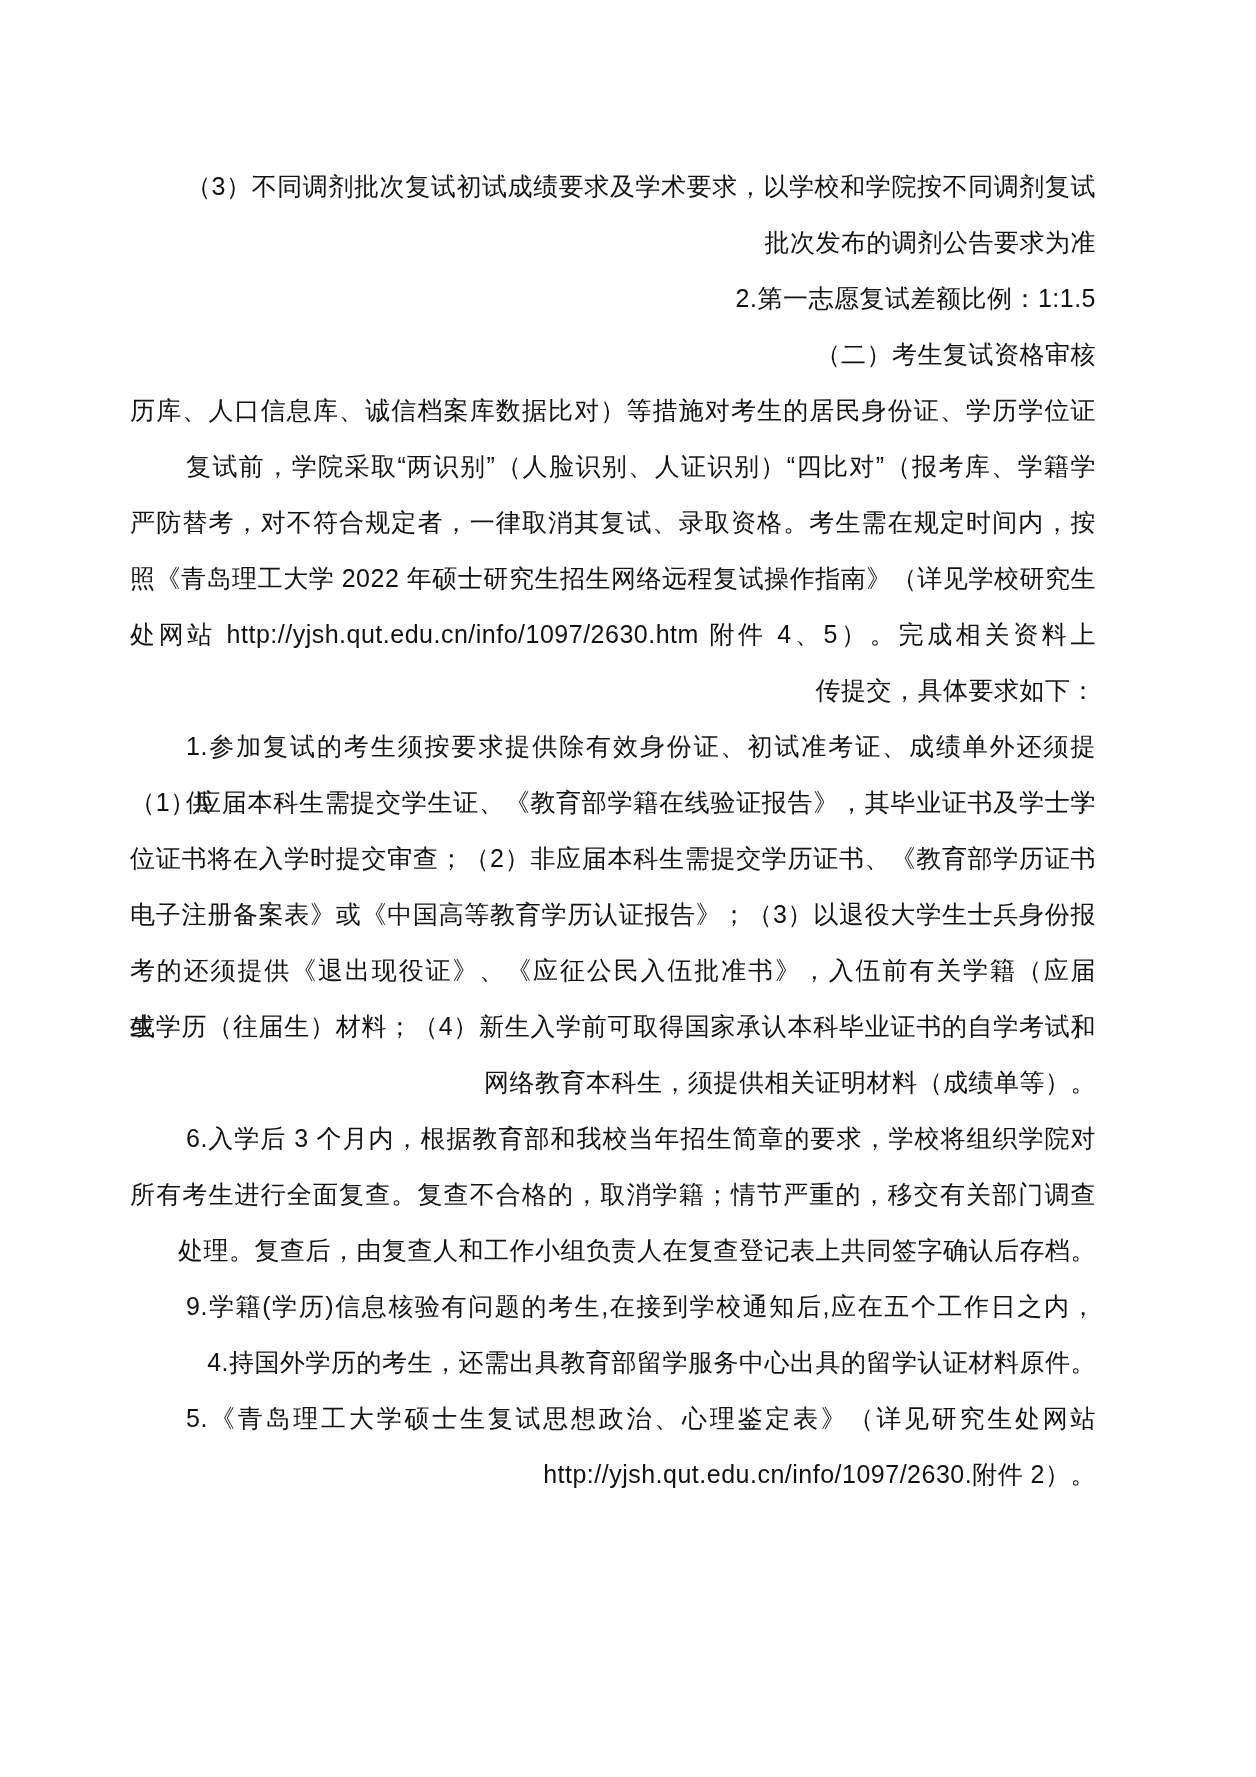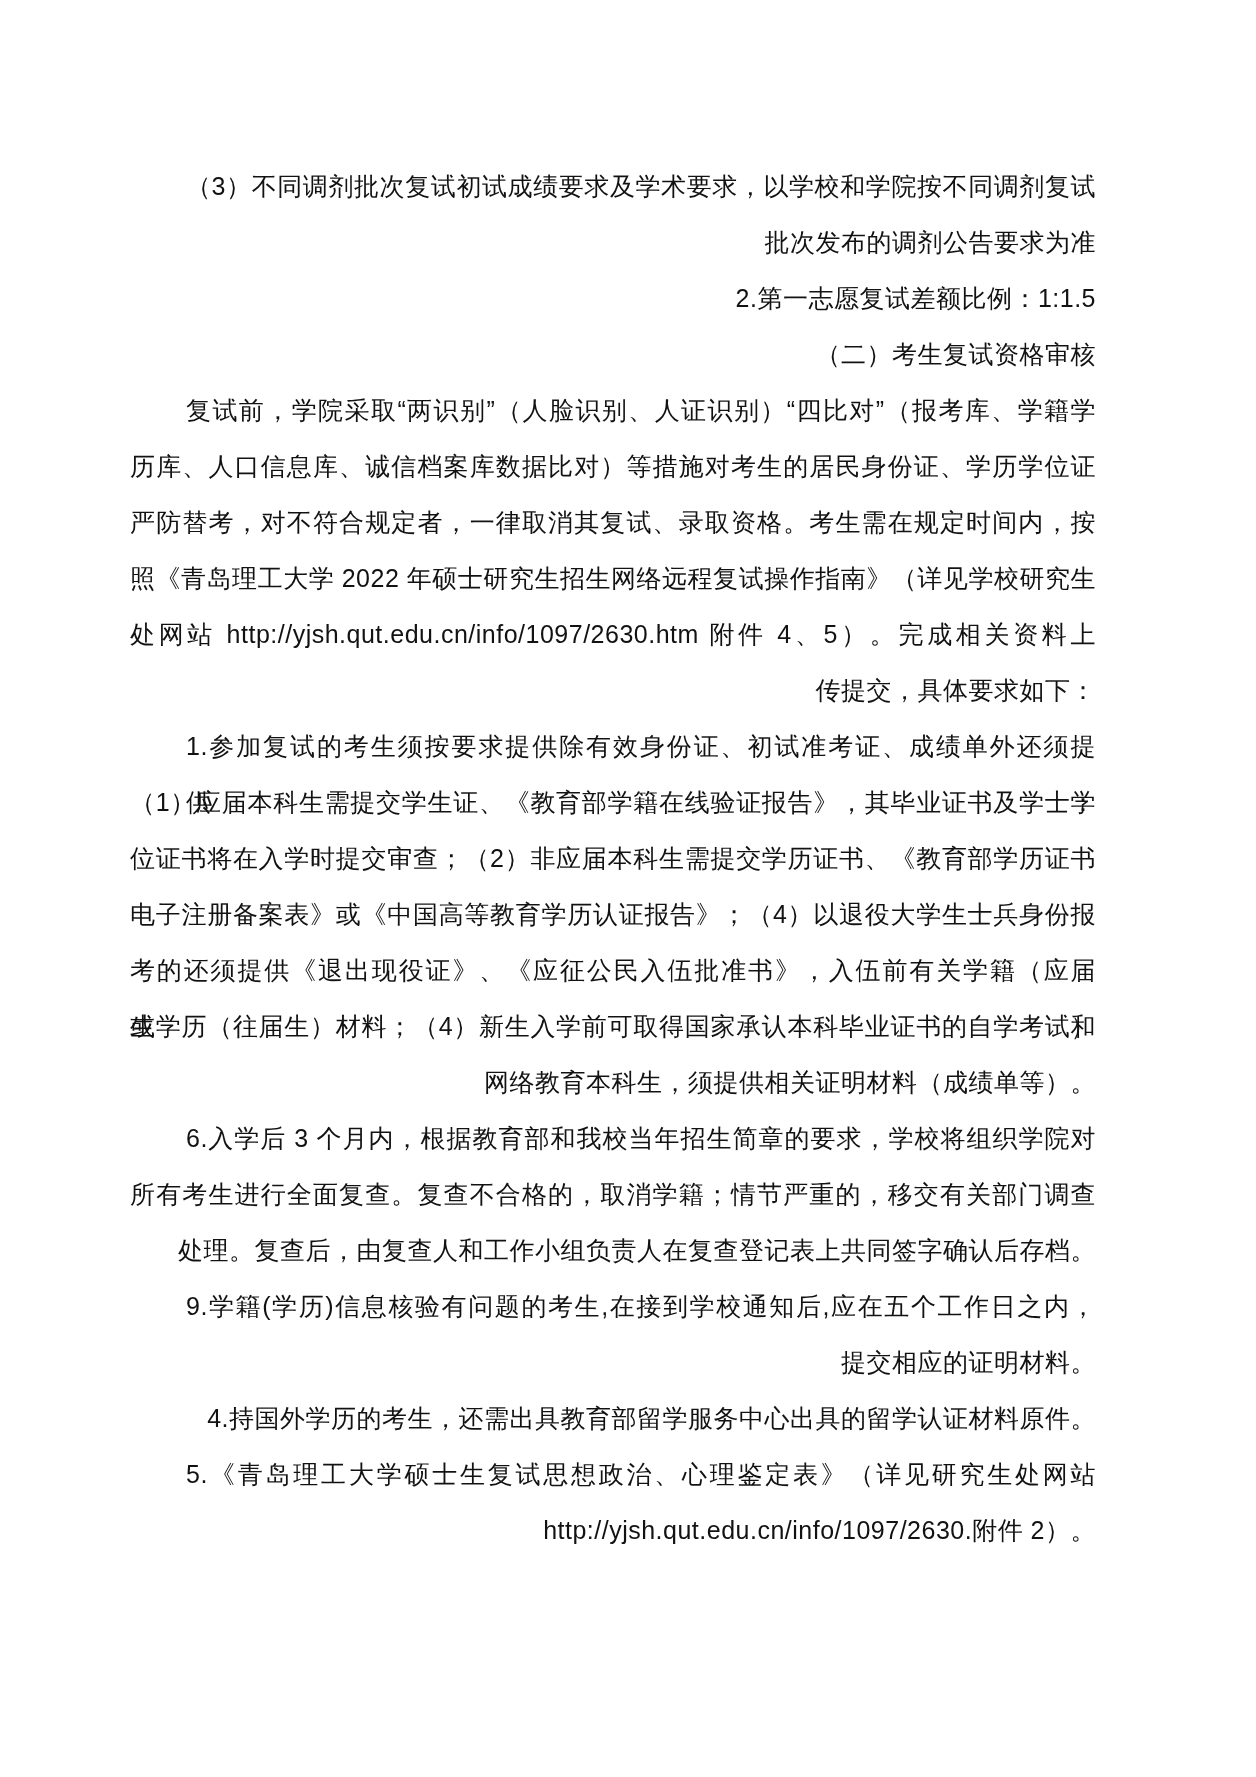--- a/index.html
+++ b/index.html
@@ -39,35 +39,34 @@
 </style>
 </head>
 <body style="background: rgb(255, 255, 255);">
 
 <div class="page">
   <div class="content" id="doc-content">
       <div class="line indent fill">（3）不同调剂批次复试初试成绩要求及学术要求，以学校和学院按不同调剂复试</div>
       <div class="line">批次发布的调剂公告要求为准</div>
       <div class="line indent">2.第一志愿复试差额比例：1:1.5</div>
       <div class="line indent">（二）考生复试资格审核</div>
+      <div class="line fill">历库、人口信息库、诚信档案库数据比对）等措施对考生的居民身份证、学历学位证</div>
       <div class="line indent fill">复试前，学院采取“两识别”（人脸识别、人证识别）“四比对”（报考库、学籍学</div>
-      <div class="line fill">历库、人口信息库、诚信档案库数据比对）等措施对考生的居民身份证、学历学位证</div>
       <div class="line fill">严防替考，对不符合规定者，一律取消其复试、录取资格。考生需在规定时间内，按</div>
       <div class="line fill">照《青岛理工大学 2022 年硕士研究生招生网络远程复试操作指南》（详见学校研究生</div>
       <div class="line fill">处网站 http://yjsh.qut.edu.cn/info/1097/2630.htm 附件 4、5）。完成相关资料上</div>
       <div class="line">传提交，具体要求如下：</div>
       <div class="line indent fill">1.参加复试的考生须按要求提供除有效身份证、初试准考证、成绩单外还须提供：</div>
       <div class="line fill">（1）应届本科生需提交学生证、《教育部学籍在线验证报告》，其毕业证书及学士学</div>
       <div class="line fill">位证书将在入学时提交审查；（2）非应届本科生需提交学历证书、《教育部学历证书</div>
-      <div class="line fill">电子注册备案表》或《中国高等教育学历认证报告》；（4）以退役大学生士兵身份报</div>
+      <div class="line fill">电子注册备案表》或《中国高等教育学历认证报告》；（3）以退役大学生士兵身份报</div>
       <div class="line fill">考的还须提供《退出现役证》、《应征公民入伍批准书》，入伍前有关学籍（应届生）</div>
       <div class="line fill">或学历（往届生）材料；（4）新生入学前可取得国家承认本科毕业证书的自学考试和</div>
       <div class="line">网络教育本科生，须提供相关证明材料（成绩单等）。</div>
       <div class="line indent fill">6.入学后 3 个月内，根据教育部和我校当年招生简章的要求，学校将组织学院对</div>
       <div class="line fill">所有考生进行全面复查。复查不合格的，取消学籍；情节严重的，移交有关部门调查</div>
       <div class="line">处理。复查后，由复查人和工作小组负责人在复查登记表上共同签字确认后存档。</div>
       <div class="line indent fill">9.学籍(学历)信息核验有问题的考生,在接到学校通知后,应在五个工作日之内，</div>
-      <div class="line">提交相应的证明材料。</div>
       <div class="line indent">4.持国外学历的考生，还需出具教育部留学服务中心出具的留学认证材料原件。</div>
       <div class="line indent fill">5.《青岛理工大学硕士生复试思想政治、心理鉴定表》（详见研究生处网站</div>
       <div class="line">http://yjsh.qut.edu.cn/info/1097/2630.附件 2）。</div>
     </div>
 </div>
 
 </body></html>

